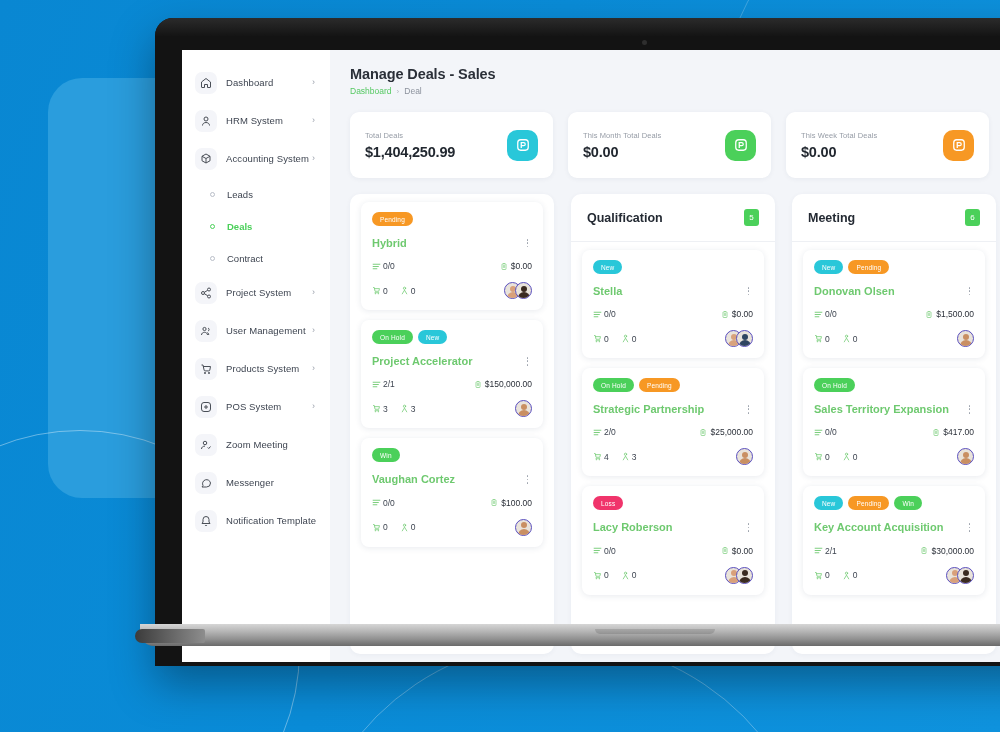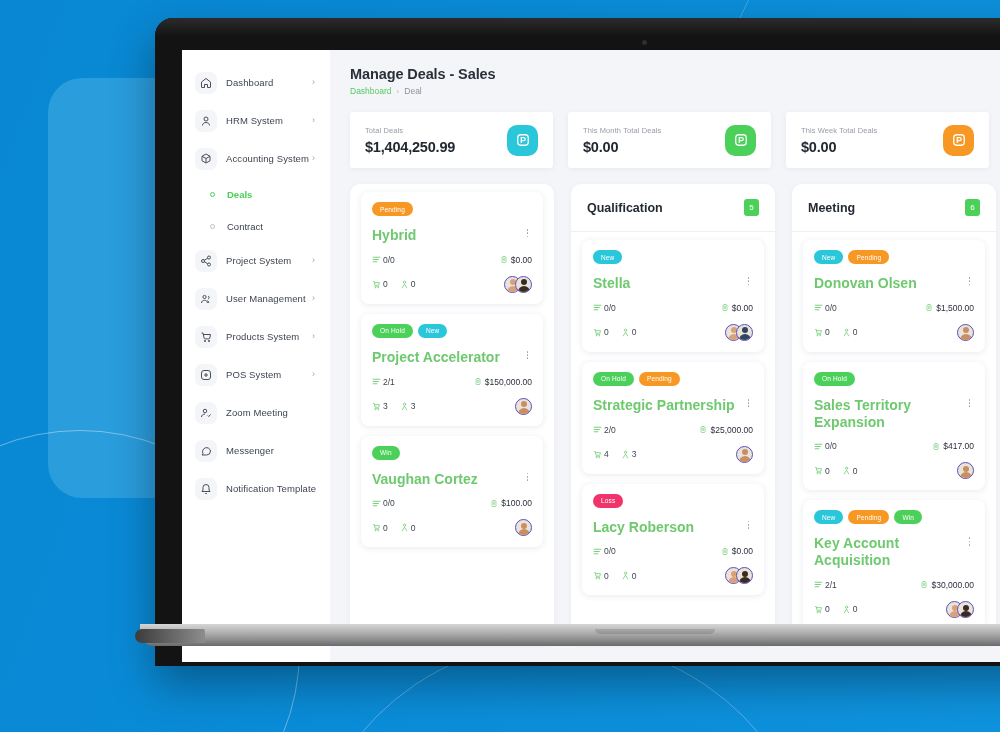--- a/index.html
+++ b/index.html
@@ -190,23 +190,23 @@
 
   
   .stats {
     display: flex;
     gap: 15px;
     margin-top: 16px;
     padding-right: 0;
   }
   .stat-card {
     flex: 0 0 203px;
-    height: 56px;
+    height: 66px;
     background: #ffffff;
-    border-radius: 3px;
+    border-radius: 9px;
     box-shadow: 0 1px 5px rgba(30,50,90,0.06);
     display: flex; align-items: center;
     justify-content: space-between;
     padding: 16px 15px;
   }
   .stat-label {
     font-size: 7.5px;
     color: #969ca6;
     letter-spacing: 0.1px;
   }
@@ -272,21 +272,21 @@
     font-size: 6.5px;
     color: #ffffff;
     display: flex; align-items: center;
     letter-spacing: 0.15px;
   }
   .deal-title-row {
     display: flex; align-items: flex-start; justify-content: space-between;
     margin-top: 11px;
   }
   .deal-title {
-    font-size: 14px;
+    font-size: 11px;
     font-weight: bold;
     color: #6ec96f;
     line-height: 1.2;
     padding-right: 6px;
   }
   .kebab {
     flex: 0 0 9px;
     display: flex; flex-direction: column; align-items: center; gap: 1.5px;
     padding-top: 2px;
     cursor: pointer;
@@ -373,20 +373,24 @@
           </div>
           <div class="nav-item">
             <span class="nav-ico">
               <svg viewBox="0 0 24 24" fill="none" stroke="currentColor" stroke-width="2">
                 <path d="M12 2l8 4.5v9L12 20l-8-4.5v-9z"></path>
                 <path d="M12 11l8-4.5M12 11v9M12 11L4 6.5"></path>
               </svg>
             </span>
             <span class="nav-label">Accounting System</span>
             <span class="nav-chev">›</span>
+          </div>
+          <div class="sub-item">
+            <span class="sub-dot"></span>
+            <span class="sub-label">Leads</span>
           </div>
           <div class="sub-item active">
             <span class="sub-dot"></span>
             <span class="sub-label">Deals</span>
           </div>
           <div class="sub-item">
             <span class="sub-dot"></span>
             <span class="sub-label">Contract</span>
           </div>
           <div class="nav-item">

